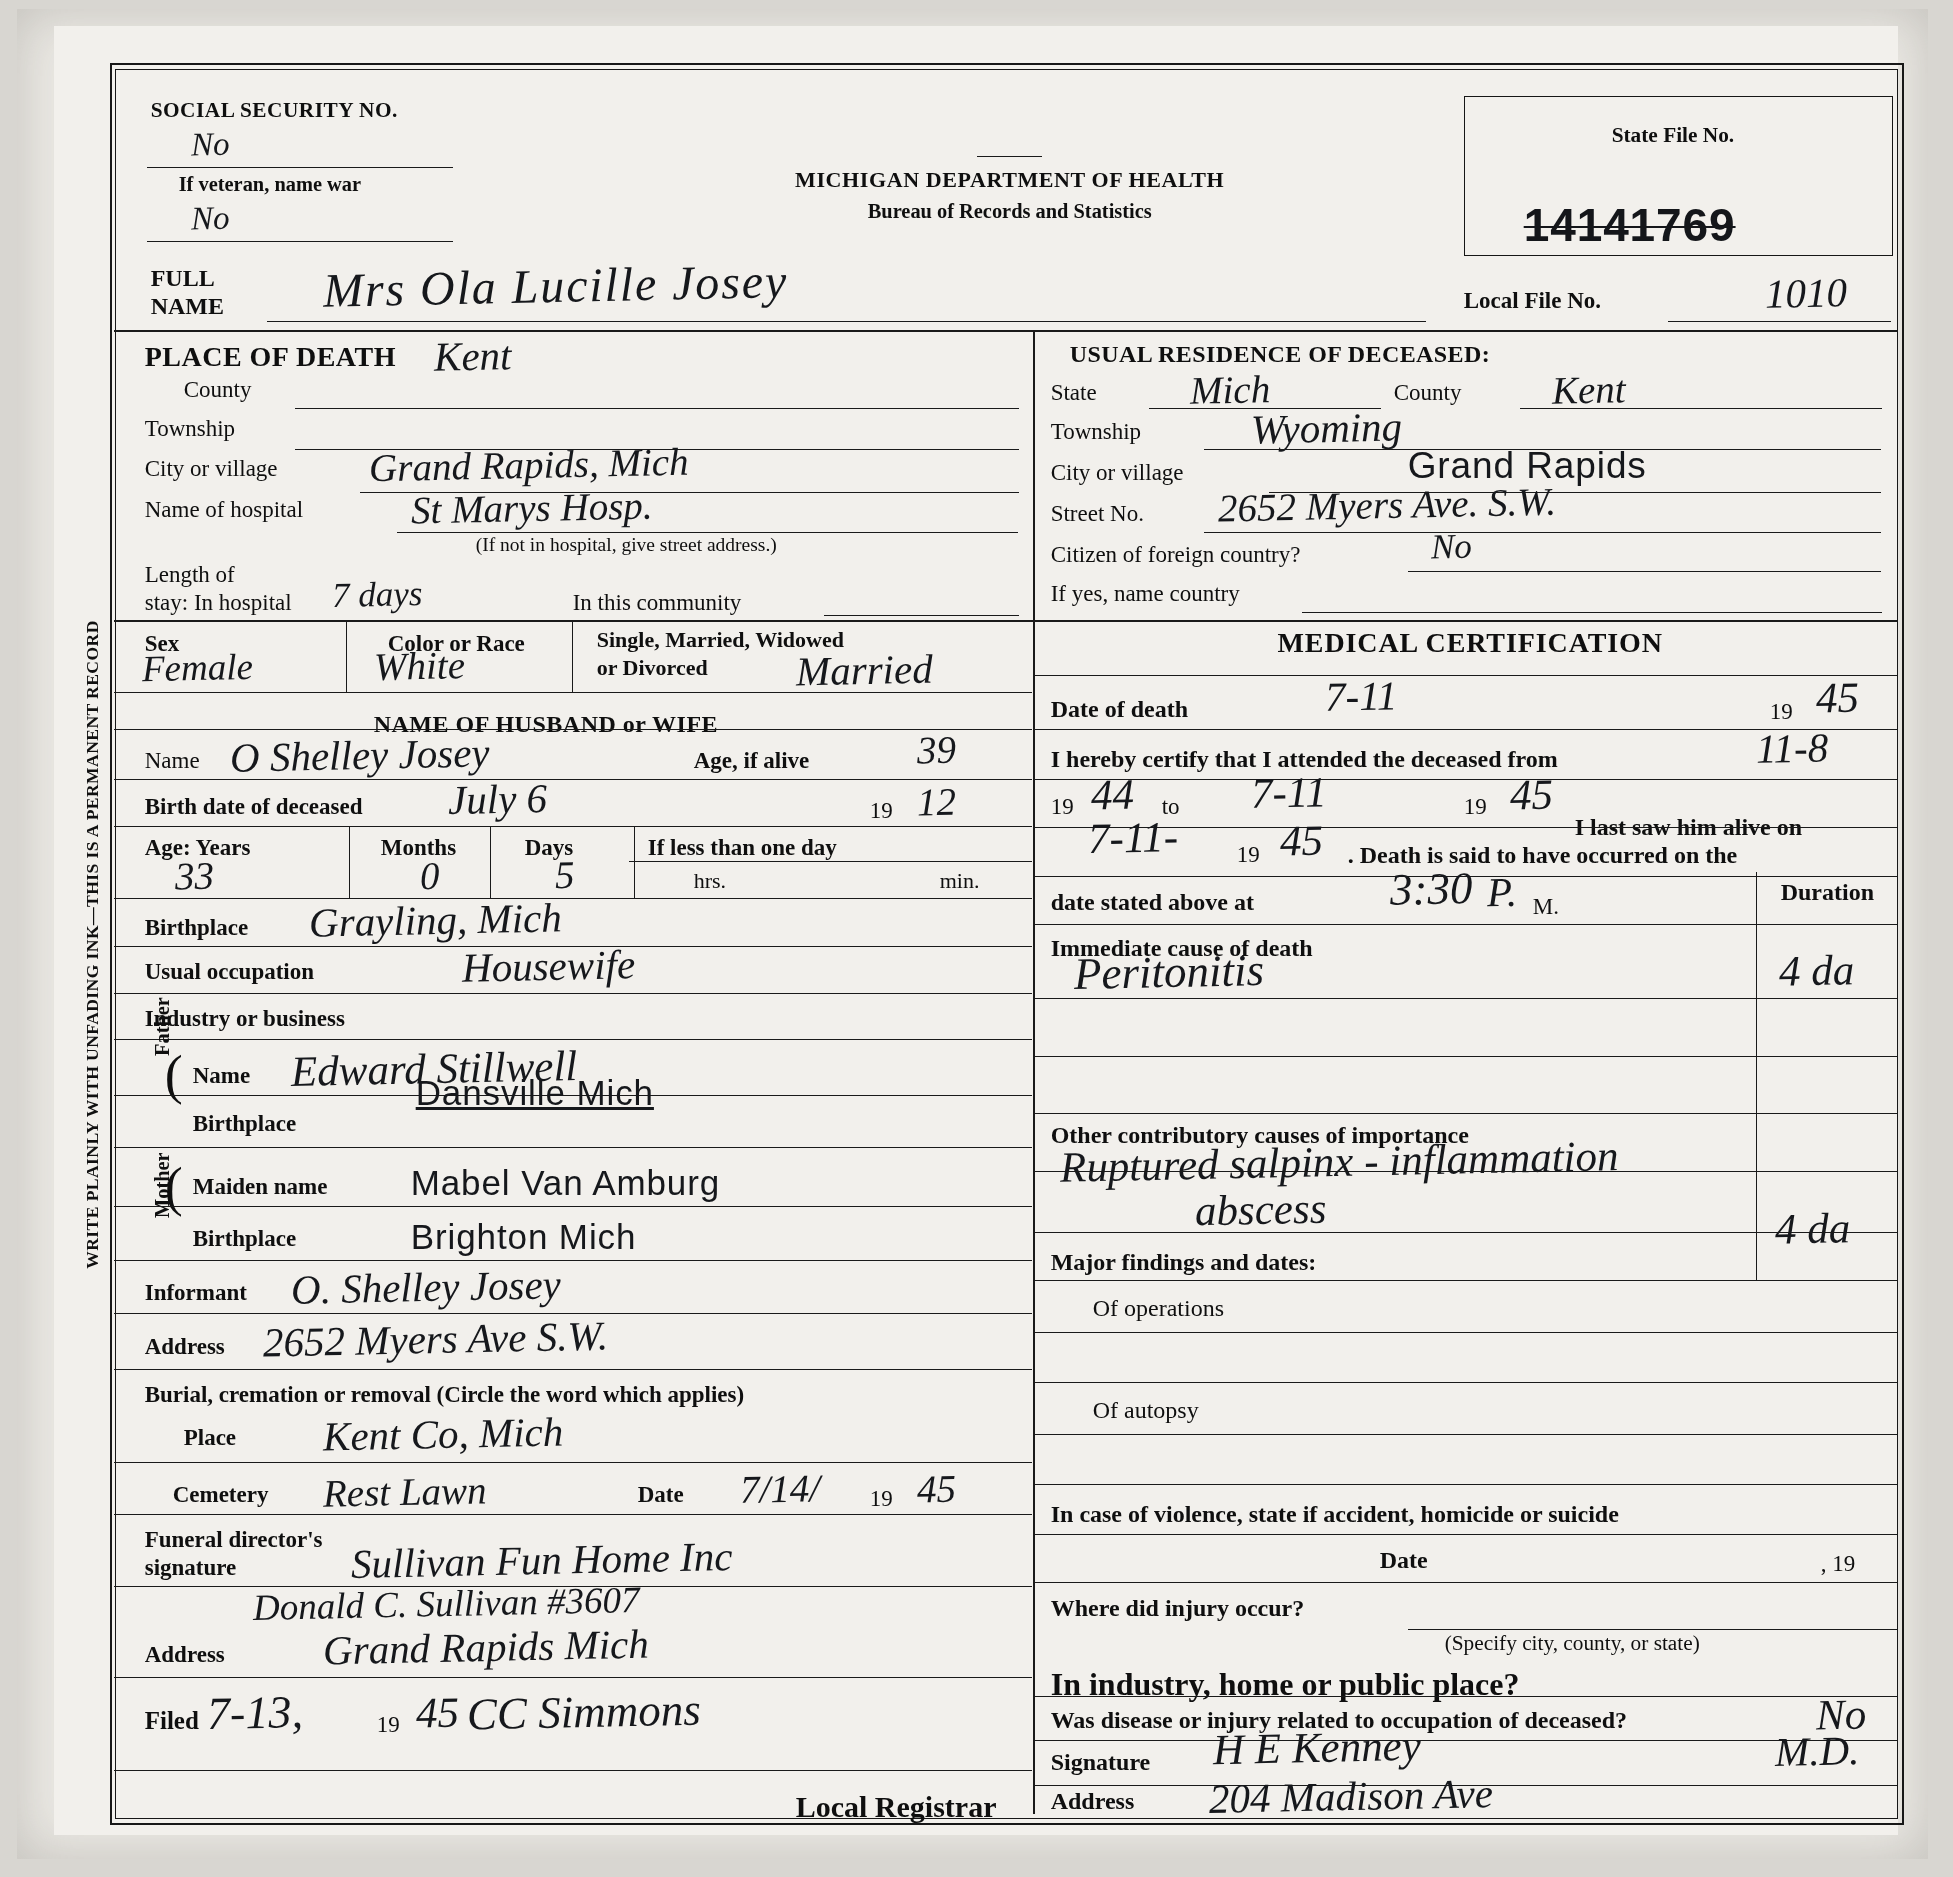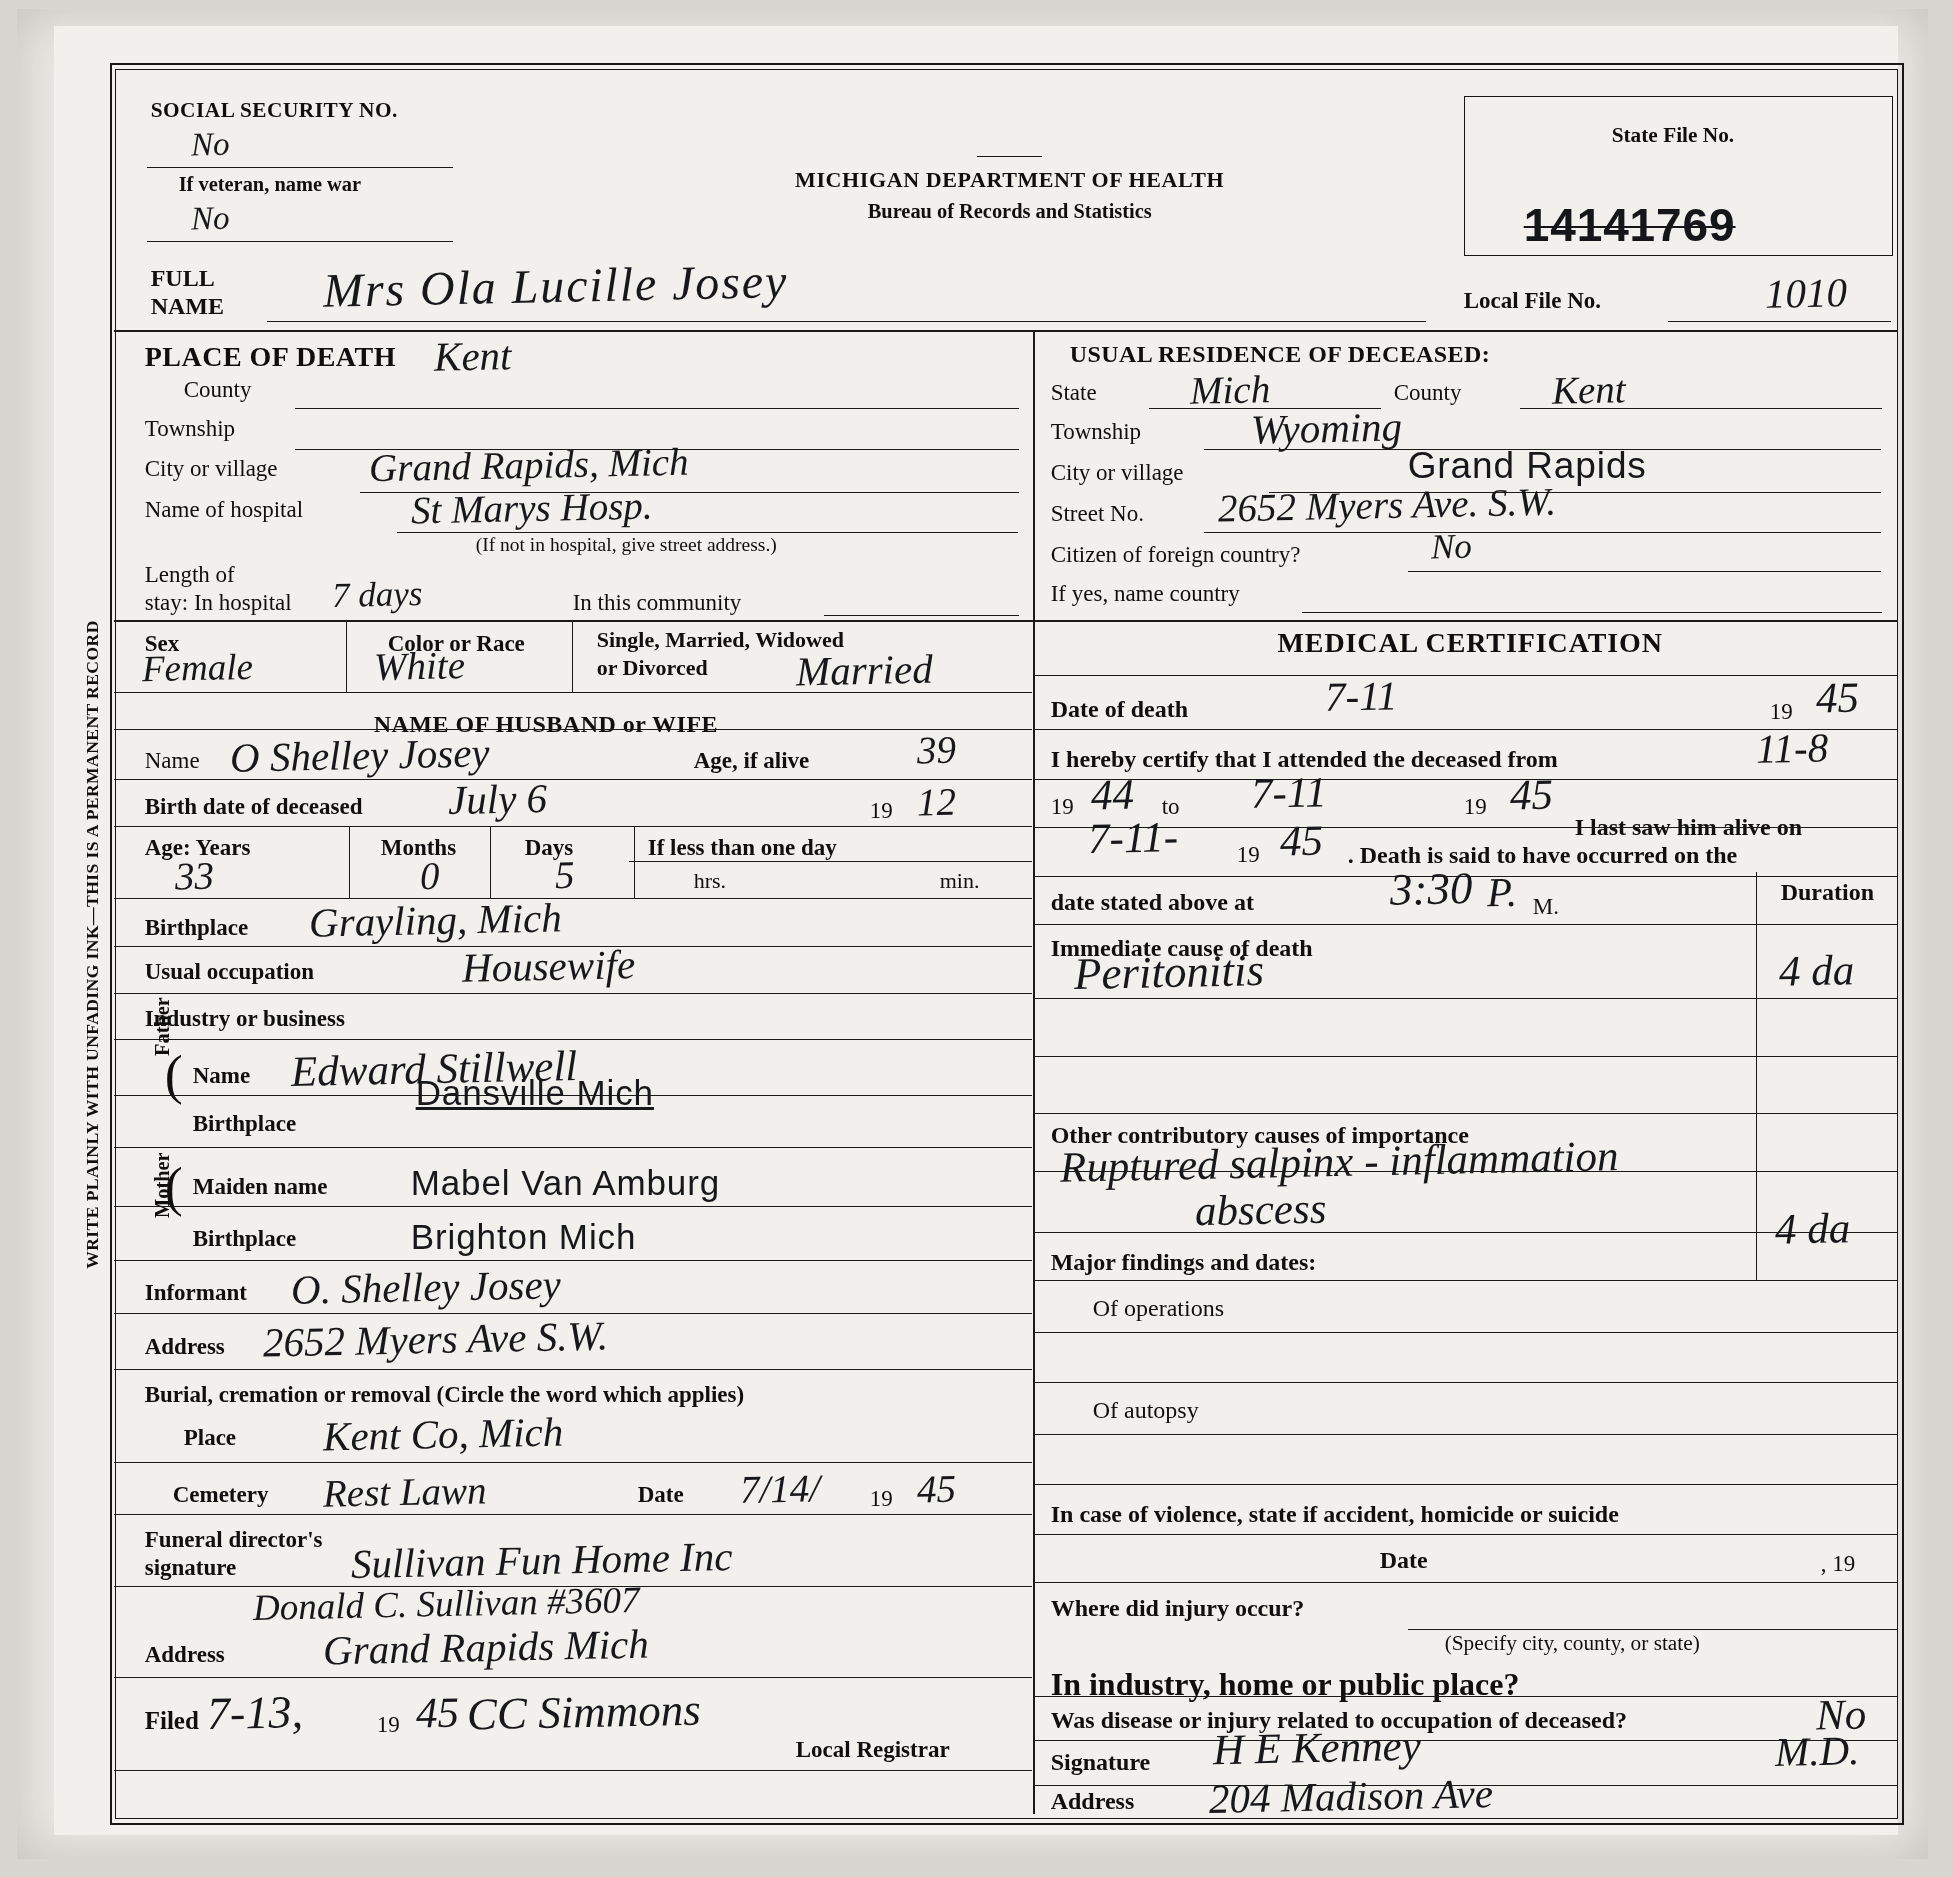--- a/index.html
+++ b/index.html
@@ -324,21 +324,21 @@
 
       <div class="lbl" style="left:91px; top:1616px; font-size:23px;">Address</div>
       <div class="hw" style="left:269px; top:1597px; font-size:41px;">Grand Rapids Mich</div>
       <div class="rule" style="left:60px; top:1651px; width:918px;"></div>
 
       <div class="lbl" style="left:91px; top:1681px; font-size:25px;">Filed</div>
       <div class="hw" style="left:153px; top:1660px; font-size:46px;">7-13,</div>
       <div class="lbl norm" style="left:323px; top:1686px; font-size:23px;">19</div>
       <div class="hw" style="left:362px; top:1662px; font-size:43px;">45</div>
       <div class="hw" style="left:413px; top:1660px; font-size:45px;">CC Simmons</div>
-      <div class="lbl" style="left:742px; top:1711px; font-size:23px;">Local Registrar</div>
+      <div class="lbl" style="left:742px; top:1764px; font-size:30px;">Local Registrar</div>
       <div class="rule" style="left:60px; top:1744px; width:918px;"></div>
 
       <div class="title" style="left:992px; top:601px; width:849px; font-size:28px; letter-spacing:0.9px;">MEDICAL CERTIFICATION</div>
       <div class="rule" style="left:979px; top:649px; width:864px;"></div>
 
       <div class="lbl" style="left:997px; top:670px; font-size:24px;">Date of death</div>
       <div class="hw" style="left:1271px; top:646px; font-size:41px;">7-11</div>
       <div class="lbl norm" style="left:1716px; top:673px; font-size:23px;">19</div>
       <div class="hw" style="left:1762px; top:647px; font-size:43px;">45</div>
       <div class="rule" style="left:979px; top:703px; width:864px;"></div>

